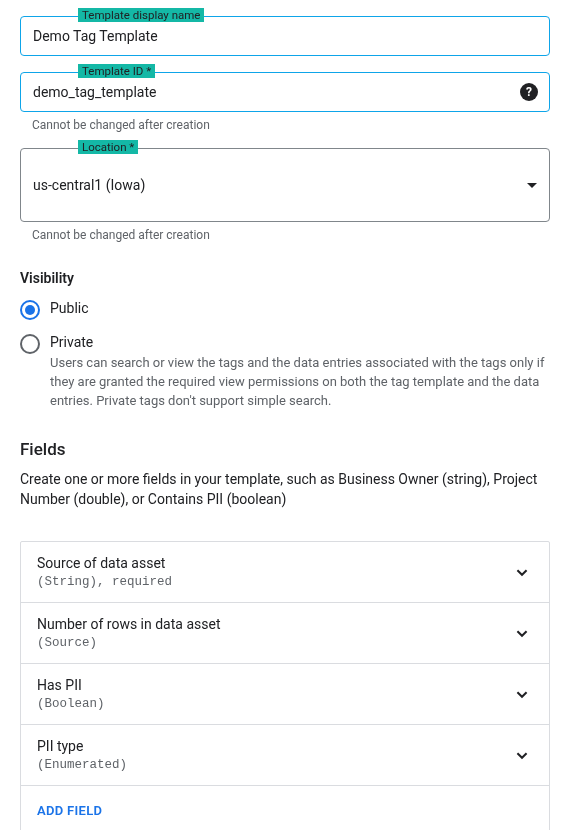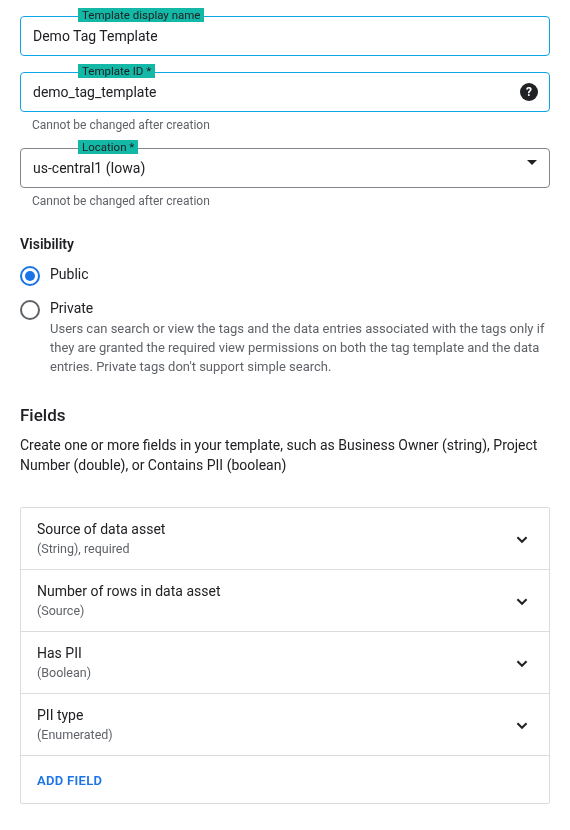--- a/index.html
+++ b/index.html
@@ -61,25 +61,26 @@
     }
     .helper-text {
       font-size: 12px;
       color: #5f6368;
       margin: 6px 0 0 12px;
     }
     .select-input {
       width: 100%;
       border: 1px solid #80868b;
       border-radius: 4px;
-      padding: 11px 12px;
+      padding: 28px 12px;
       font-size: 14px;
       color: #202124;
       background: #fff;
       display: flex;
+      align-items: center;
       justify-content: space-between;
       cursor: pointer;
       gap: 44px;
     }
     .dropdown-arrow {
       width: 0;
       height: 0;
       border-left: 5px solid transparent;
       border-right: 5px solid transparent;
       border-top: 5px solid #202124;
@@ -172,20 +173,21 @@
       flex-direction: column;
       gap: 4px;
     }
     .field-item-title {
       font-size: 14px;
       color: #202124;
     }
     .field-item-type {
       font-size: 12.5px;
       color: #5f6368;
+      font-family: Liberation Mono, monospace;
     }
     .add-field-row {
       padding: 14px 16px;
     }
     .add-field-link {
       color: #1a73e8;
       font-size: 13px;
       font-weight: 600;
       letter-spacing: 0.3px;
       cursor: pointer;

